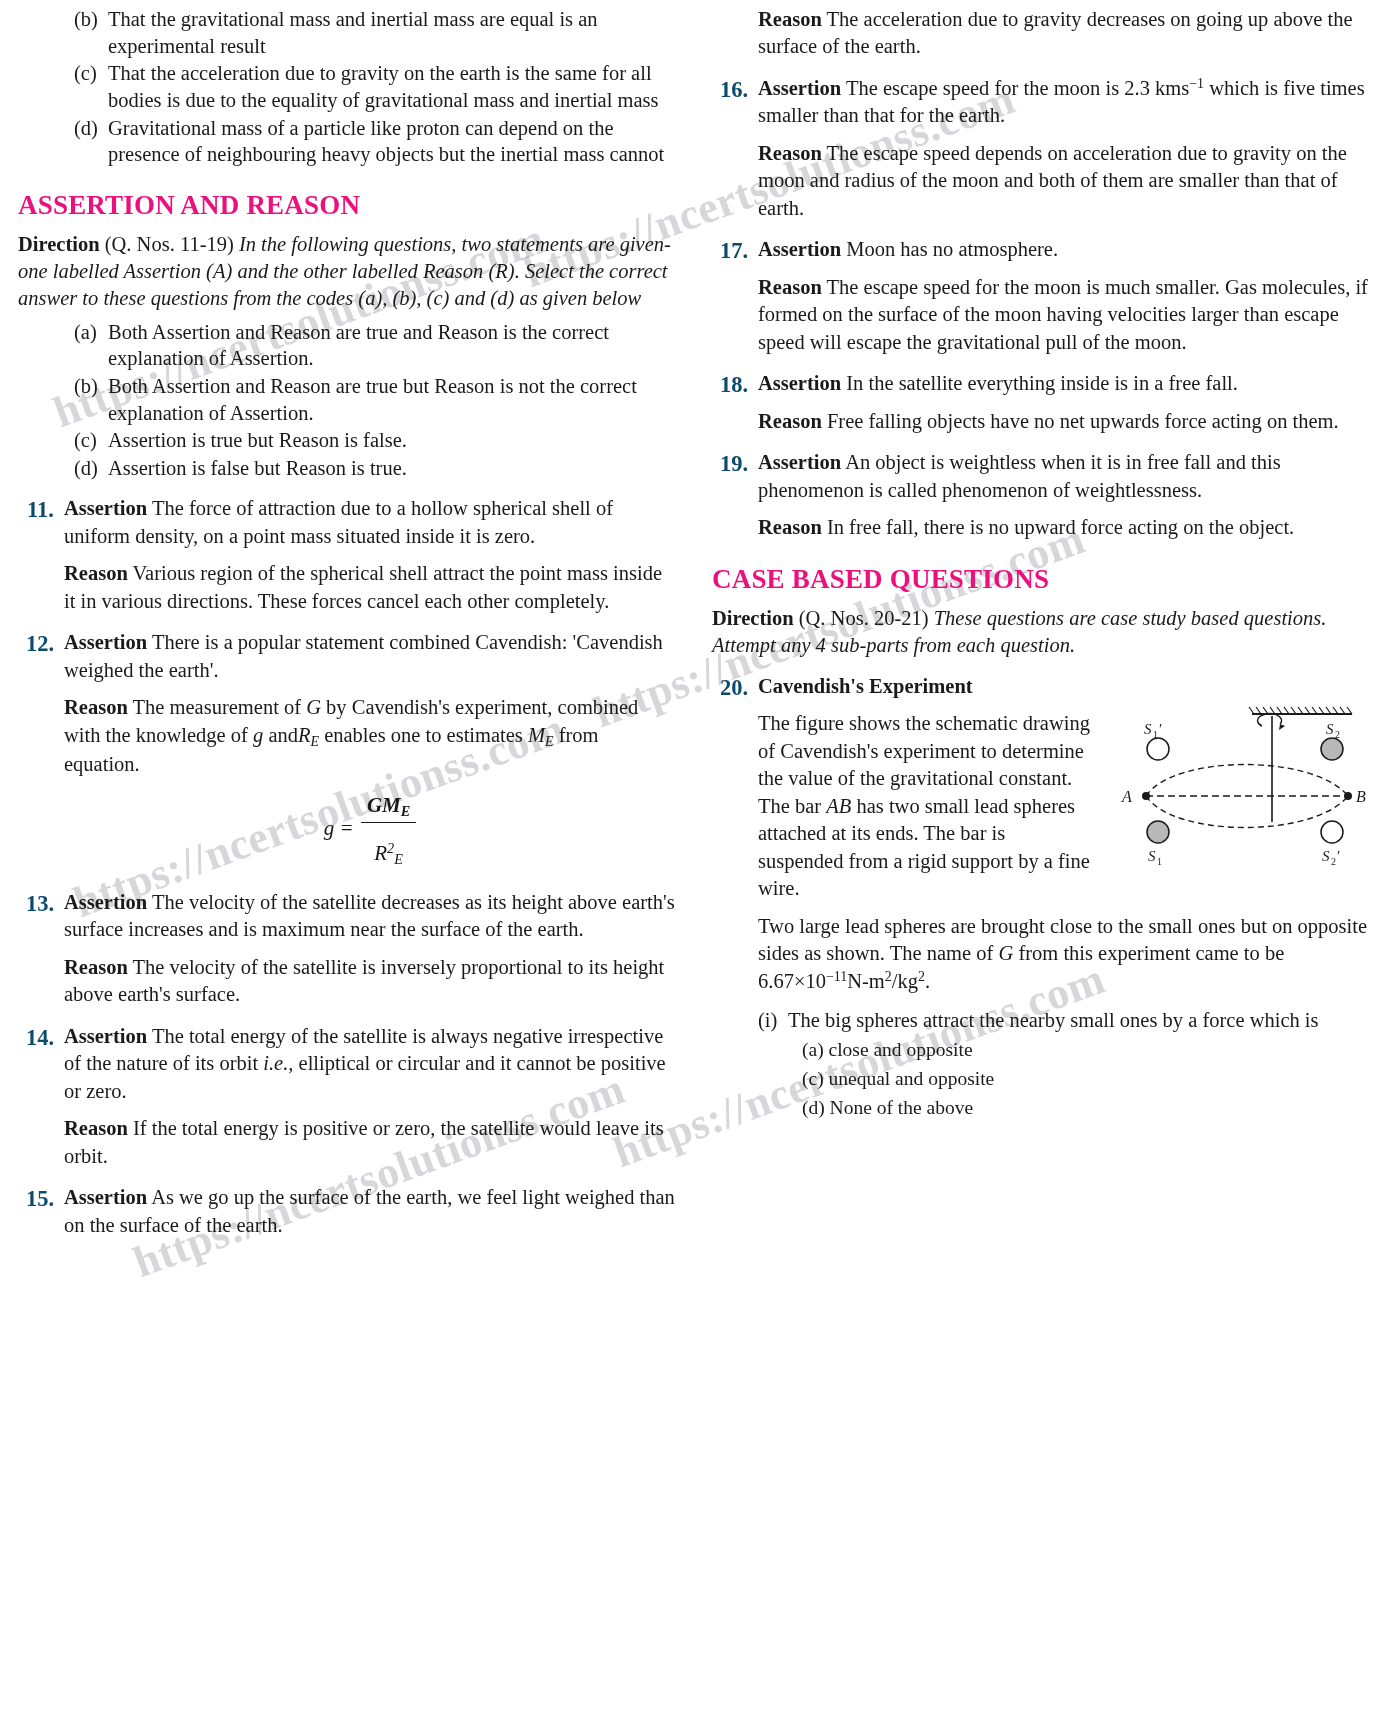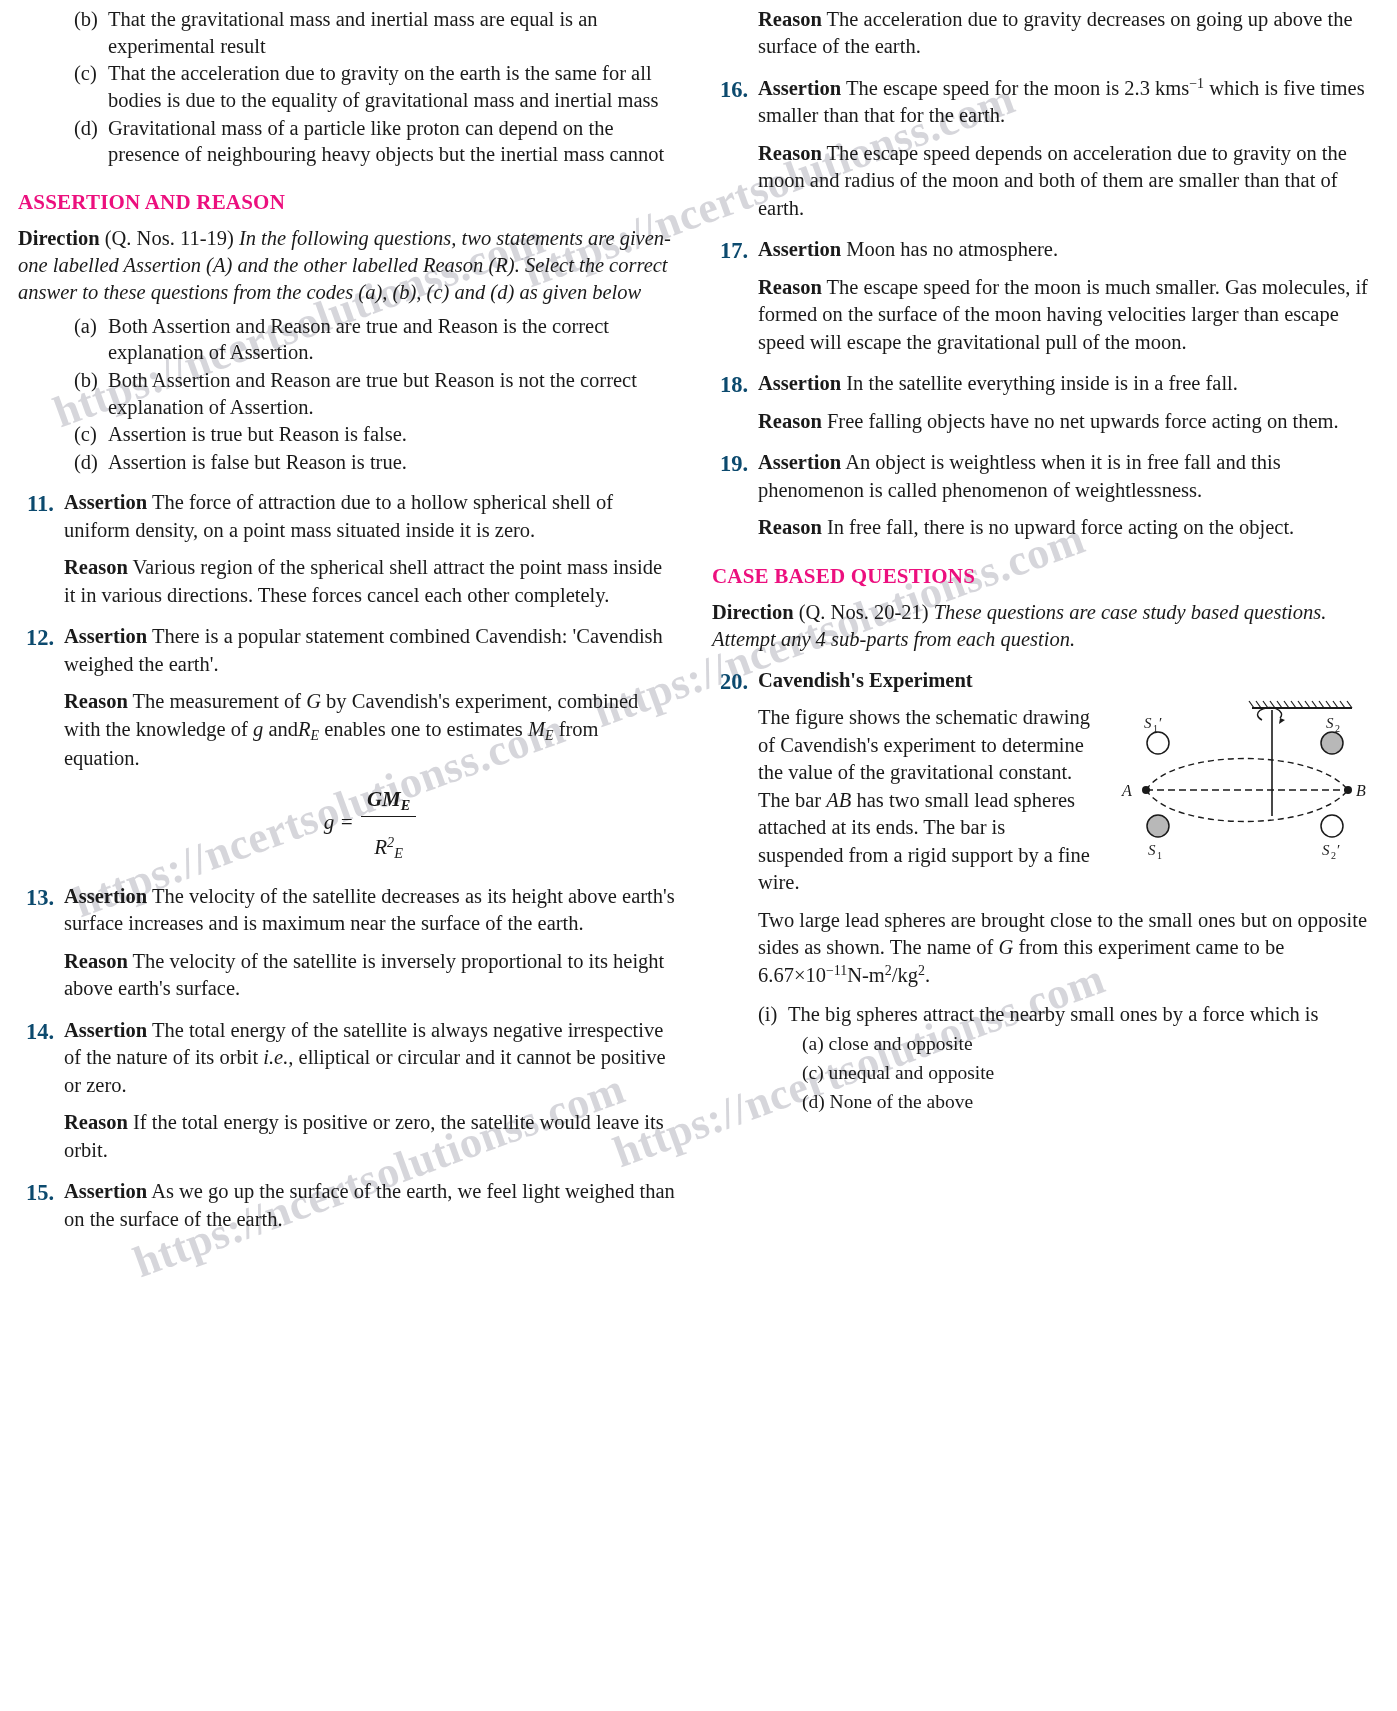--- a/index.html
+++ b/index.html
@@ -39,21 +39,21 @@
     line-height: 1.30;
     margin-bottom: 1px;
   }
   .opt .lbl { width: 34px; flex: 0 0 34px; text-align: left; }
   .opt .txt { flex: 1; }
   .indent-opt { margin-left: 56px; }
 
   .section-head {
     color: #ec0f7e;
     font-weight: bold;
-    font-size: 21px;
+    font-size: 27px;
     letter-spacing: 0.2px;
     margin: 22px 0 10px 0;
     font-family: "Liberation Serif", serif;
   }
   .direction {
     font-size: 20.5px;
     line-height: 1.33;
     margin-bottom: 6px;
   }
   .direction .d-word { font-weight: bold; }

